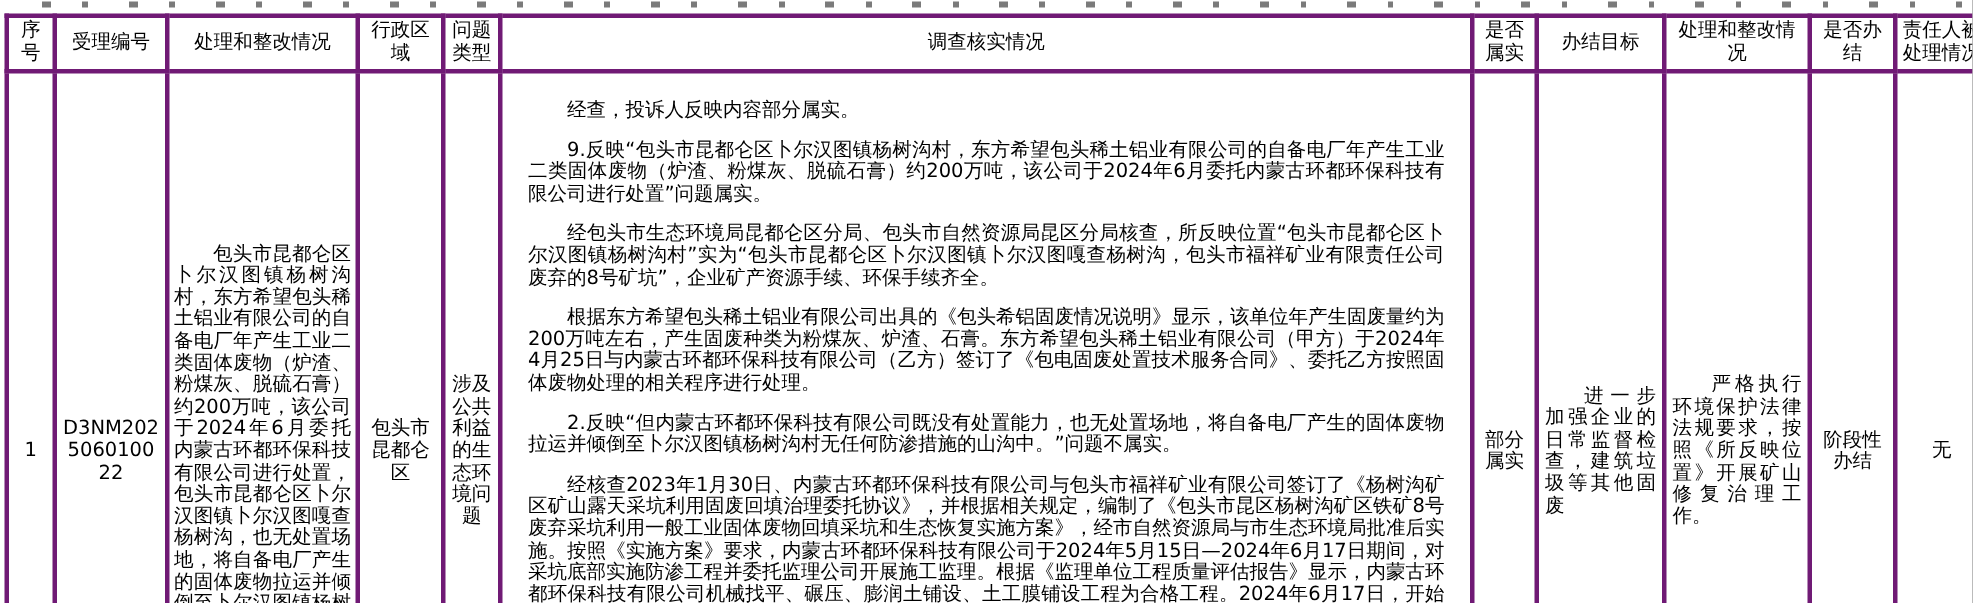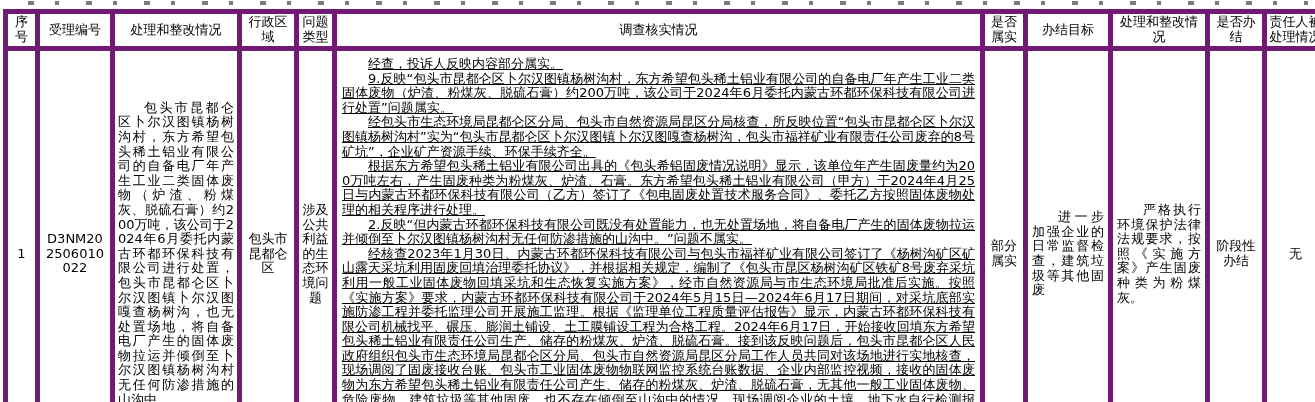--- a/index.html
+++ b/index.html
@@ -25,21 +25,21 @@
   table.report {
     position: absolute;
     left: 3px; top: 9px;
     border-collapse: collapse;
     table-layout: fixed;
     width: 1321px;
     font-size: 13px;
     line-height: 14.6px;
   }
   table.report th, table.report td {
-    border: 5px solid #701a75;
+    border: 3px solid #701a75;
     vertical-align: middle;
     word-break: break-all;
     overflow: hidden;
   }
   thead th {
     height: 37px;
     font-weight: normal;
     text-align: center;
     padding: 1px 2px;
   }
@@ -48,22 +48,21 @@
   .pre { white-space: pre-line; }
   td.cell-summary { padding: 2px 3px; }
   td.cell-summary .para, td.cell-goal .para, td.cell-handling .para {
     text-indent: 2em;
     text-align: justify;
   }
   td.cell-investigation { padding: 6px 5px; vertical-align: middle; }
   td.cell-investigation .para {
     text-indent: 2em;
     text-align: justify;
-    margin: 0;
-    text-decoration: underline;
+    margin: 12px;
   }
   td.cell-goal, td.cell-handling { padding: 2px 4px; }
 </style>
 </head>
 <body>
 
 <div class="screen">
   <div class="clip-strip"></div>
 
   <table class="report">
@@ -111,20 +110,20 @@
             <p class="para">经包头市生态环境局昆都仑区分局、包头市自然资源局昆区分局核查，所反映位置“包头市昆都仑区卜尔汉图镇杨树沟村”实为“包头市昆都仑区卜尔汉图镇卜尔汉图嘎查杨树沟，包头市福祥矿业有限责任公司废弃的8号矿坑”，企业矿产资源手续、环保手续齐全。</p>
             <p class="para">根据东方希望包头稀土铝业有限公司出具的《包头希铝固废情况说明》显示，该单位年产生固废量约为200万吨左右，产生固废种类为粉煤灰、炉渣、石膏。东方希望包头稀土铝业有限公司（甲方）于2024年4月25日与内蒙古环都环保科技有限公司（乙方）签订了《包电固废处置技术服务合同》、委托乙方按照固体废物处理的相关程序进行处理。</p>
             <p class="para">2.反映“但内蒙古环都环保科技有限公司既没有处置能力，也无处置场地，将自备电厂产生的固体废物拉运并倾倒至卜尔汉图镇杨树沟村无任何防渗措施的山沟中。”问题不属实。</p>
             <p class="para">经核查2023年1月30日、内蒙古环都环保科技有限公司与包头市福祥矿业有限公司签订了《杨树沟矿区矿山露天采坑利用固废回填治理委托协议》，并根据相关规定，编制了《包头市昆区杨树沟矿区铁矿8号废弃采坑利用一般工业固体废物回填采坑和生态恢复实施方案》，经市自然资源局与市生态环境局批准后实施。按照《实施方案》要求，内蒙古环都环保科技有限公司于2024年5月15日—2024年6月17日期间，对采坑底部实施防渗工程并委托监理公司开展施工监理。根据《监理单位工程质量评估报告》显示，内蒙古环都环保科技有限公司机械找平、碾压、膨润土铺设、土工膜铺设工程为合格工程。2024年6月17日，开始接收回填东方希望包头稀土铝业有限责任公司生产、储存的粉煤灰、炉渣、脱硫石膏。接到该反映问题后，包头市昆都仑区人民政府组织包头市生态环境局昆都仑区分局、包头市自然资源局昆区分局工作人员共同对该场地进行实地核查，现场调阅了固废接收台账、包头市工业固体废物物联网监控系统台账数据、企业内部监控视频，接收的固体废物为东方希望包头稀土铝业有限责任公司产生、储存的粉煤灰、炉渣、脱硫石膏，无其他一般工业固体废物、危险废物、建筑垃圾等其他固废，也不存在倾倒至山沟中的情况。现场调阅企业的土壤、地下水自行检测报告，报告显示检测因子均符合国家相关标准要求，未对周边土壤、地下水造成污染。2025年6月2日包头市生态环境综合行政执法支队昆都仑大队与内蒙古环都环保科技有限公司共同委托具备相应资质的山东千郡环保科技有限公司，对已经施工完毕的防渗层工程取样进行检测检验，检测结果为：防渗检测区域验收合格。</p>
           </td>
         <td class="center">部分属实</td>
         <td class="cell-goal">
           <div class="para">进一步加强企业的日常监督检查，建筑垃圾等其他固废</div>
         </td>
         <td class="cell-handling">
-          <div class="para">严格执行环境保护法律法规要求，按照《实施方案》产生固废种类为粉煤灰。</div>
+          <div class="para">严格执行环境保护法律法规要求，按照《所反映位置》开展矿山修复治理工作。</div>
         </td>
         <td class="center">阶段性办结</td>
         <td class="center">无</td>
       </tr>
     </tbody>
   </table>
 </div>
 
 </body></html>

